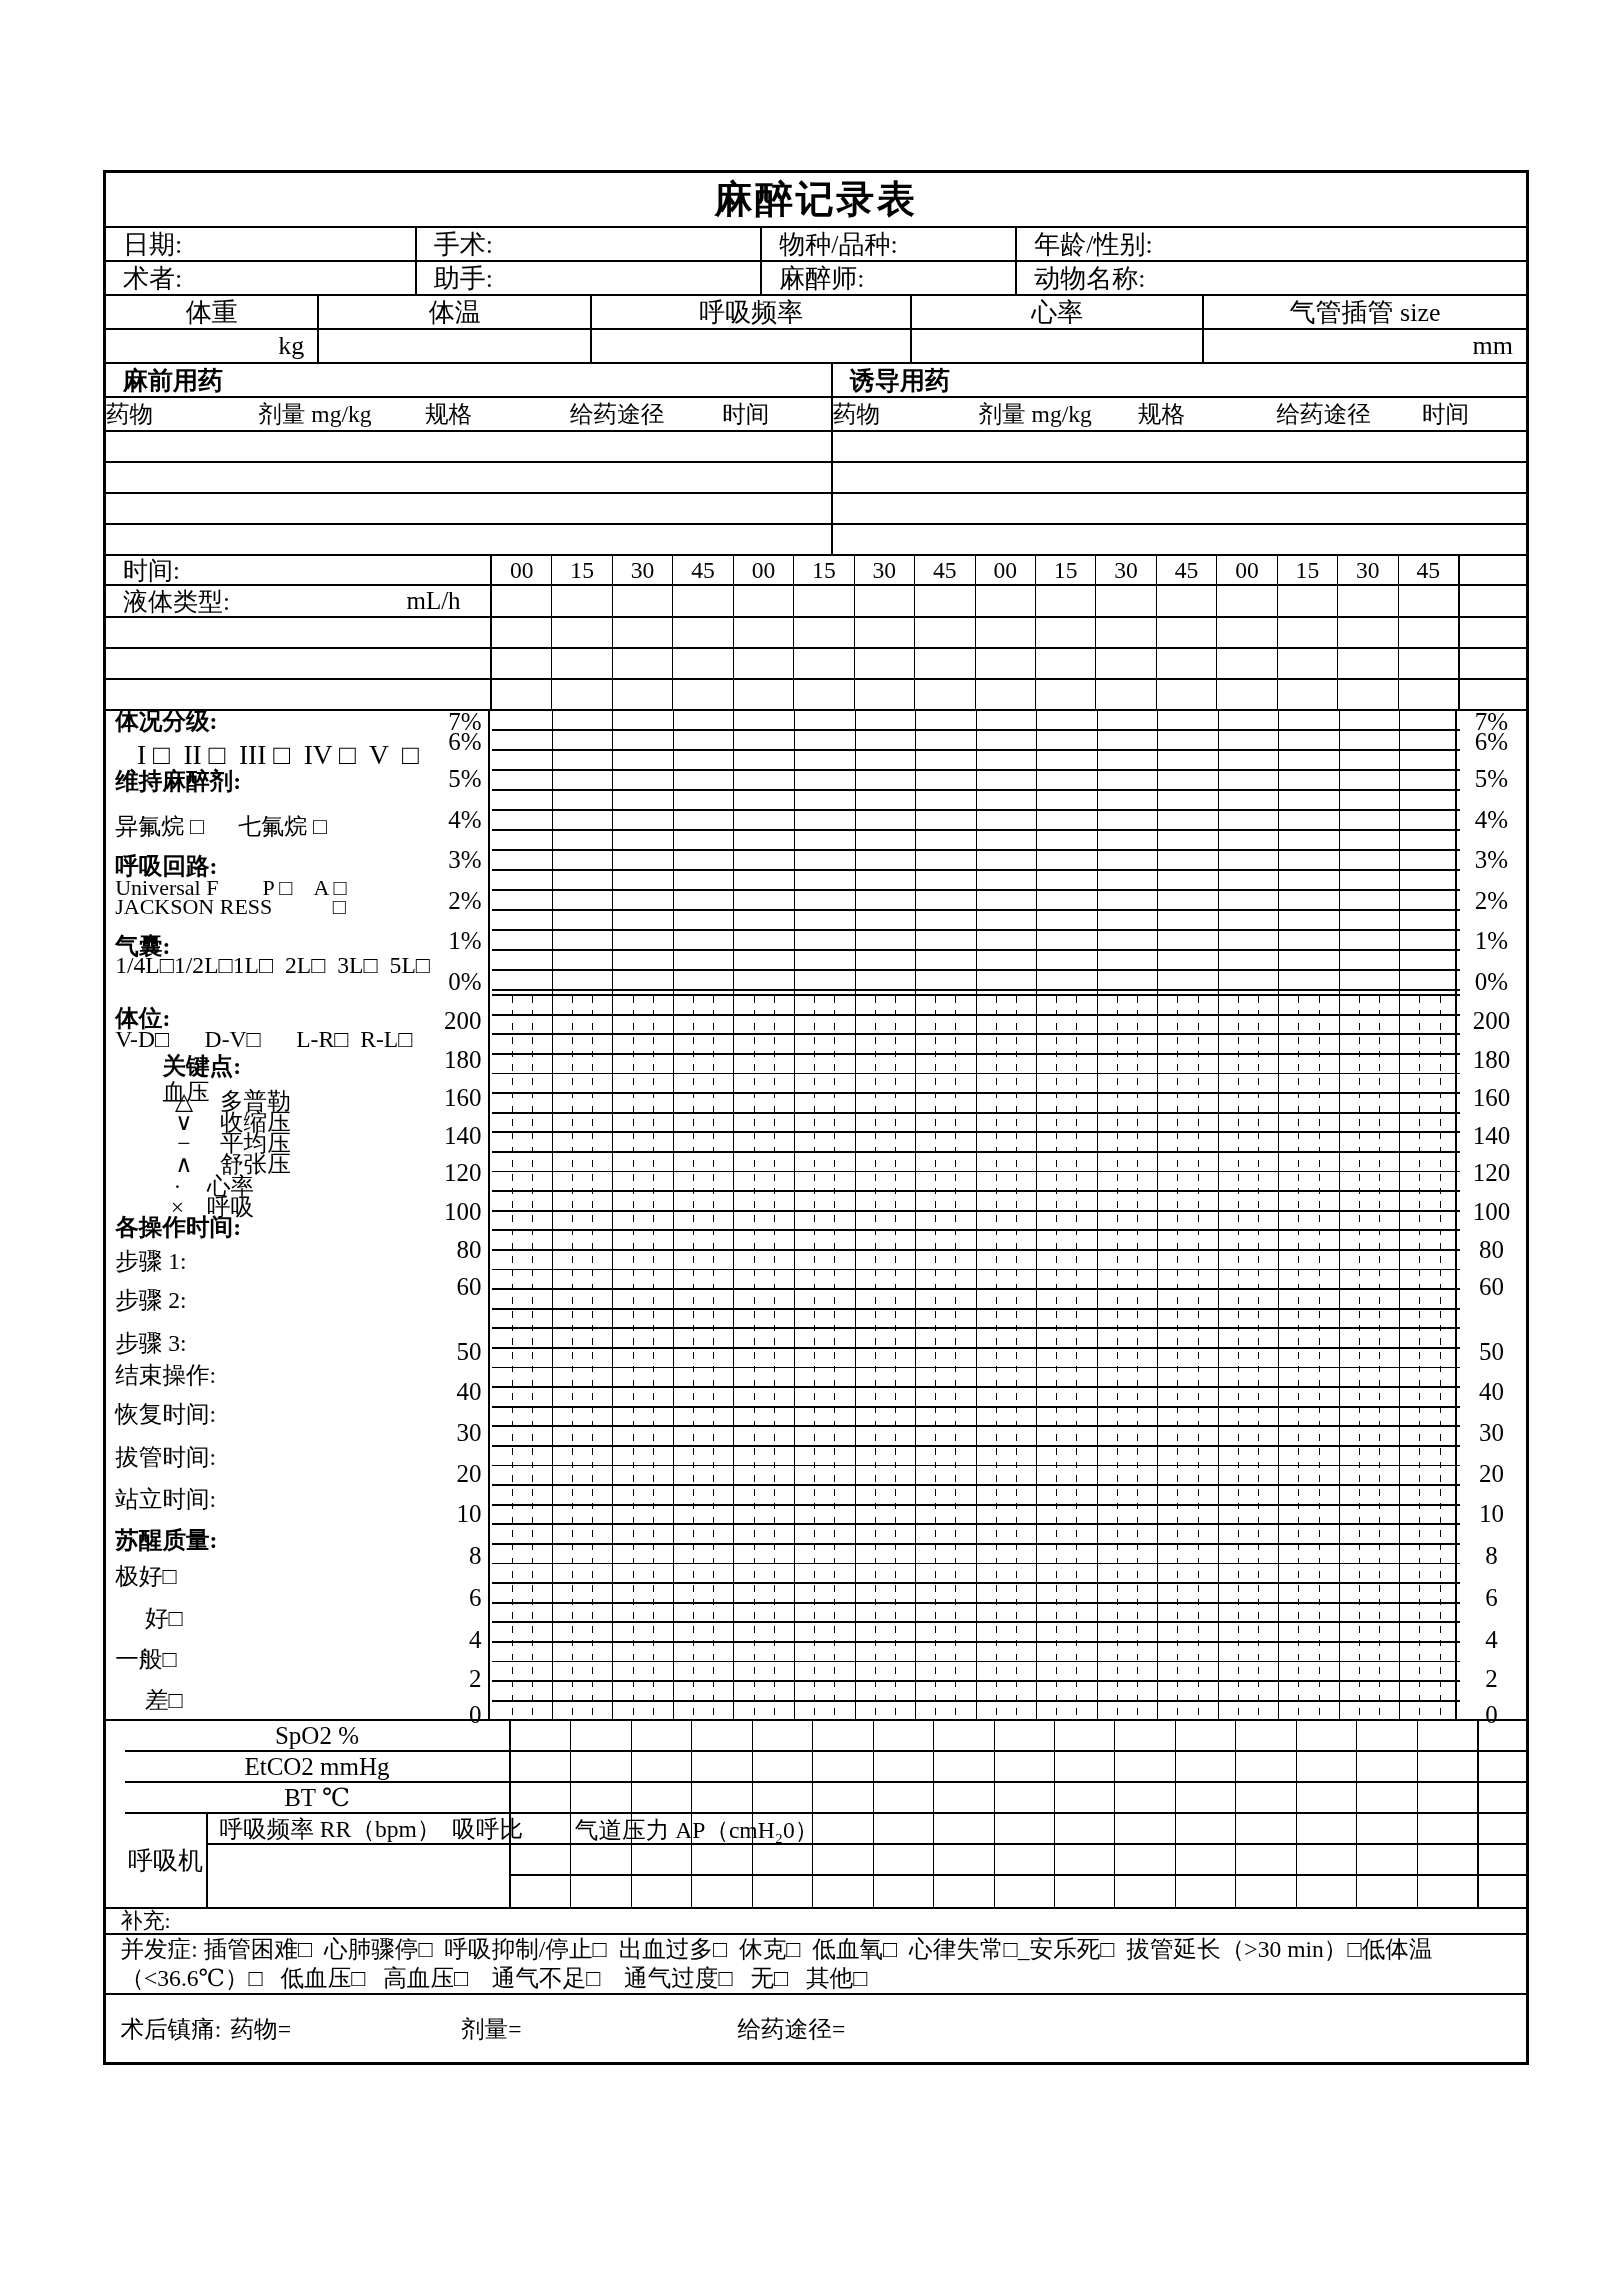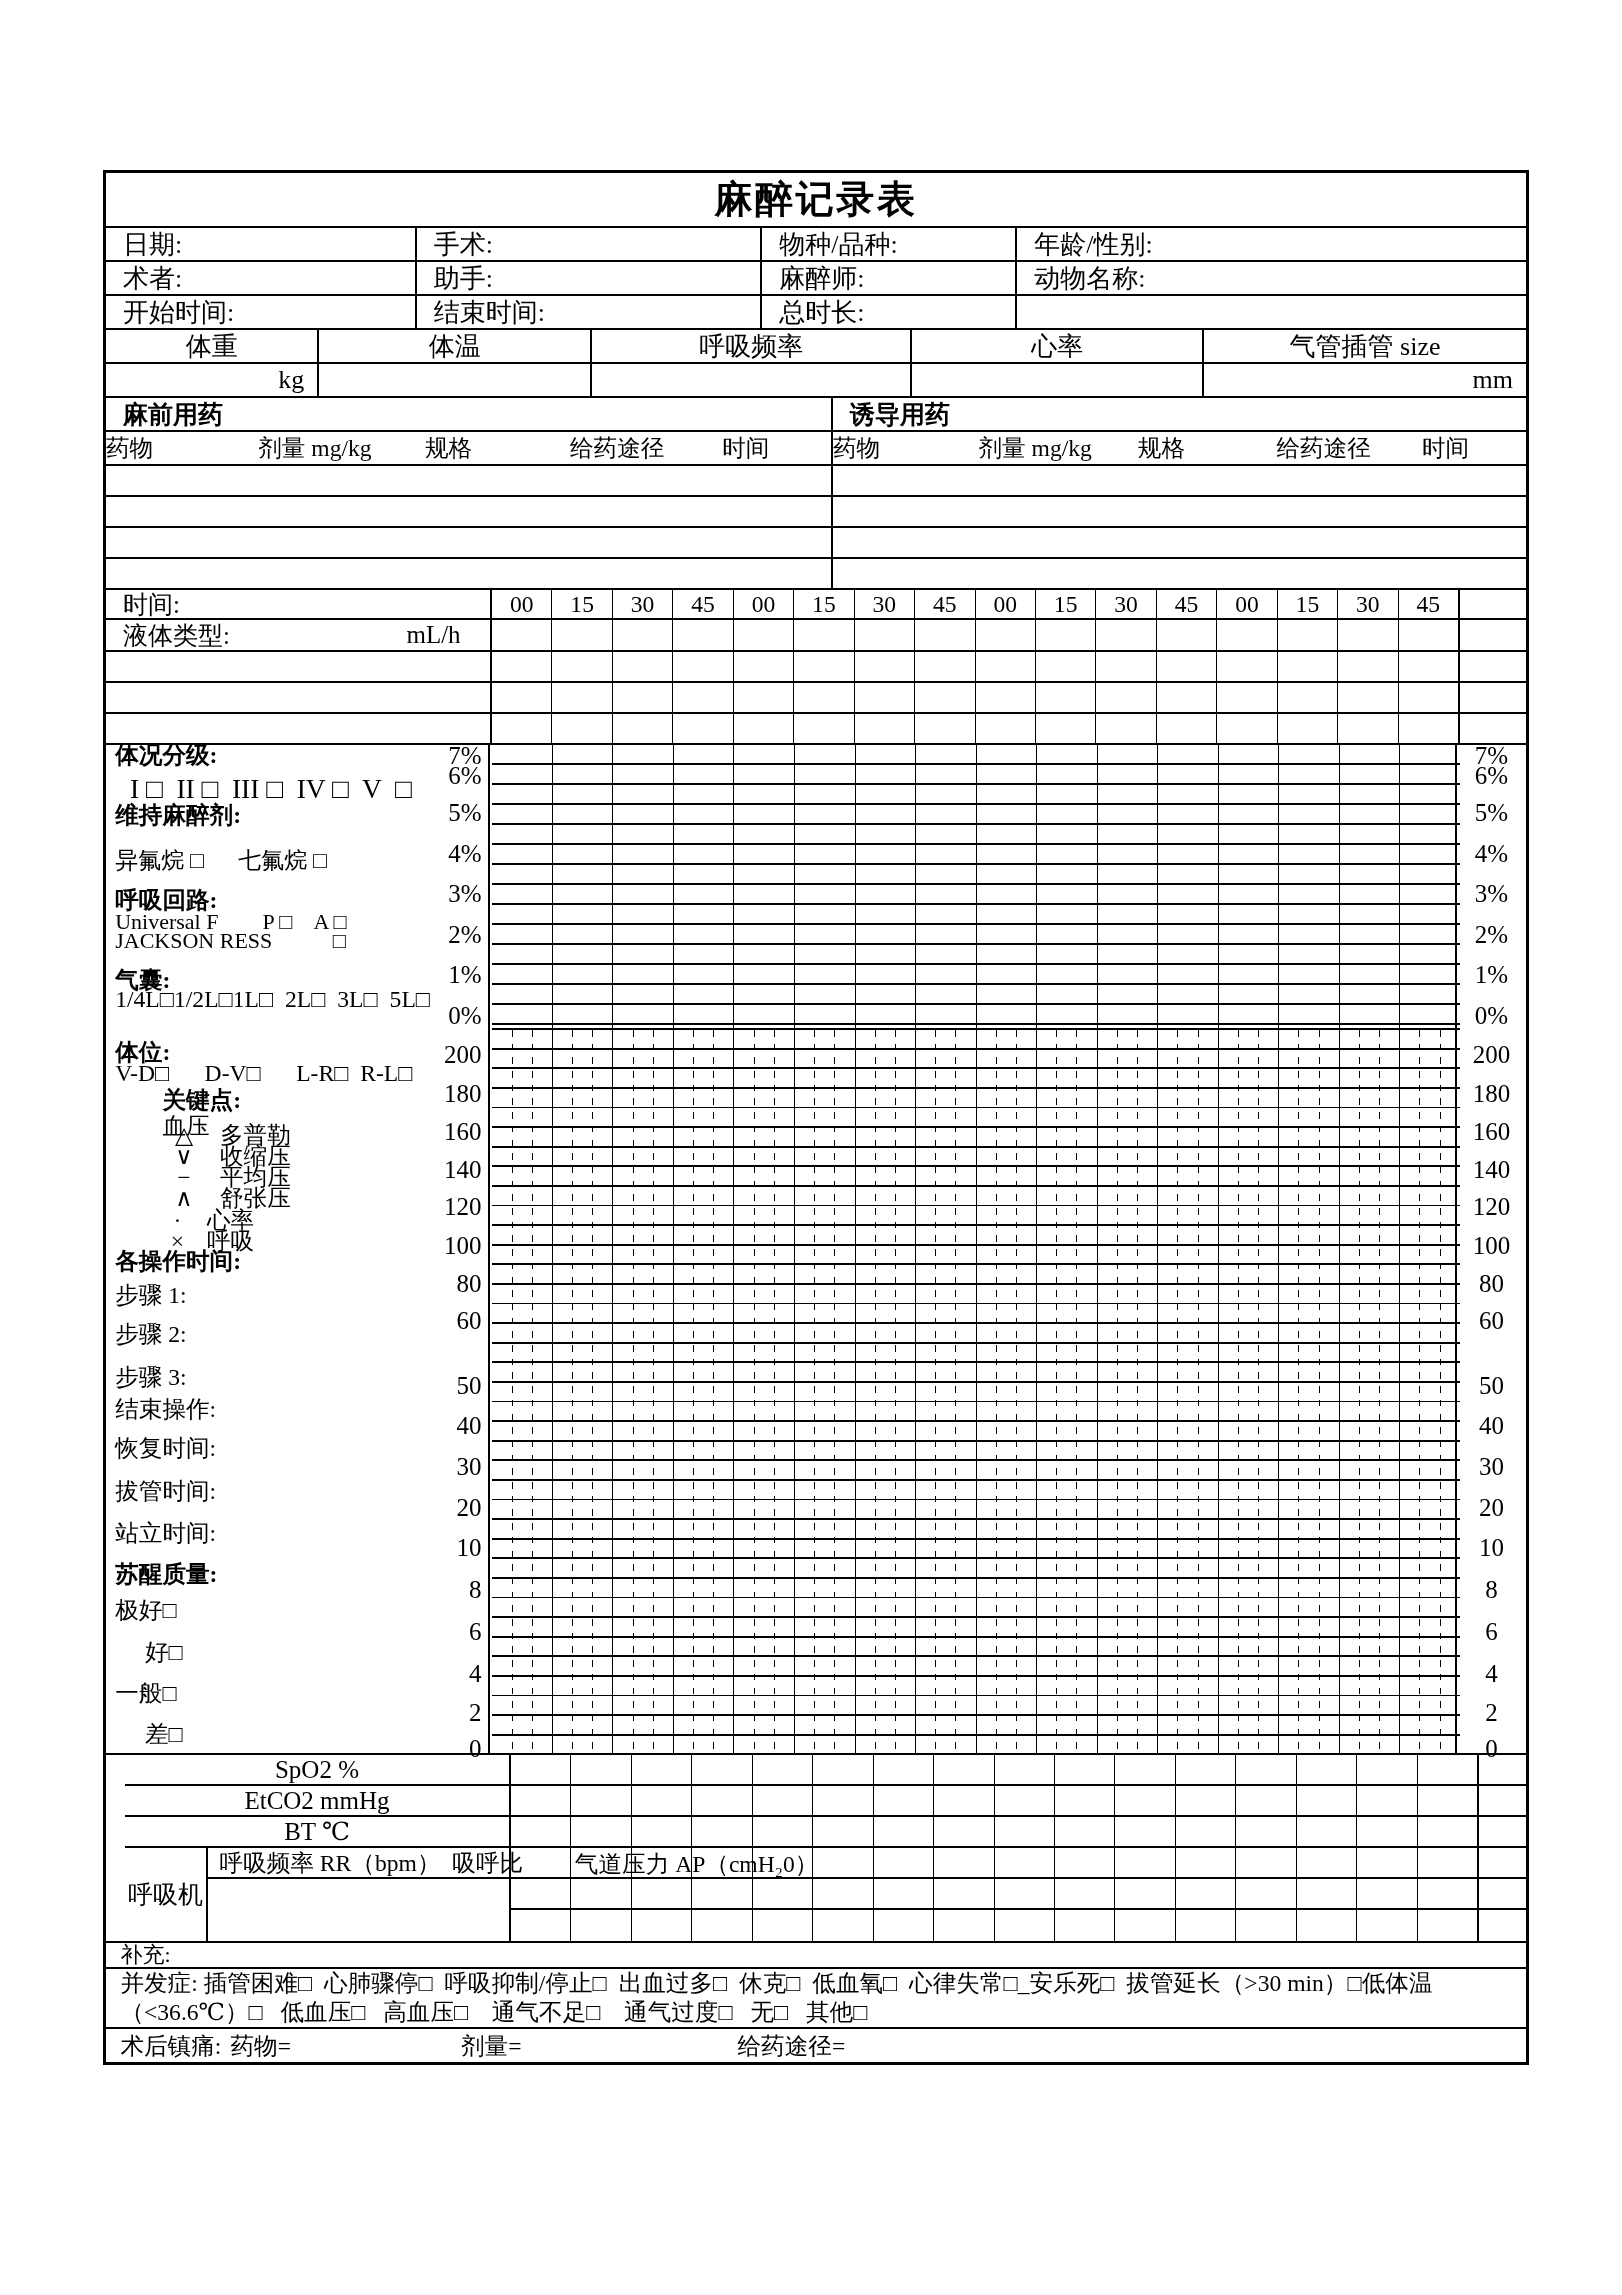--- a/index.html
+++ b/index.html
@@ -44,21 +44,21 @@
   .fluidrow { height:32px; }
   .emptyrow { height:31px; }
   
   .chartzone { position:relative; height:1010px; border-bottom:2.6px solid #000; flex-shrink:0; }
   .sidebar { position:absolute; left:0; top:0; width:384px; height:100%;
              border-right:2px solid #000; }
   .sbitem { position:absolute; left:9.2px; transform:translateY(-50%);
             font-size:23.6px; white-space:pre; line-height:1.1; }
   .sbbold { font-weight:bold; }
   .sbbig { font-size:23px; }
-  .sbgrades { font-size:27.5px; left:24px; }
+  .sbgrades { font-size:27.5px; left:31px; }
   .sblegend { left:42px; }
   .sblegend .sym { display:inline-block; width:72px; text-align:center; }
   .ind { left:39px; }
   .axlab { position:absolute; transform:translateY(-50%); font-size:25px; }
   .sidebar .axlab { right:6.5px; text-align:right; }
   .rightcol { position:absolute; right:0; top:0; width:71px; height:100%;
               border-left:2px solid #000; }
   .rightcol .axlab { left:0; width:100%; text-align:center; }
   .gridarea { position:absolute; left:386px; top:0; width:968px; height:100%; }
   .pct { position:absolute; left:0; top:0; width:100%; height:283px;
@@ -107,26 +107,20 @@
     <div class="c" style="width:513px">年龄/性别:</div>
   </div>
 
   <div class="row hrow">
     <div class="c" style="width:310px">术者:</div>
     <div class="c" style="width:347px">助手:</div>
     <div class="c" style="width:256px">麻醉师:</div>
     <div class="c" style="width:513px">动物名称:</div>
   </div>
 
-  <div class="row hrow">
-    <div class="c" style="width:310px">开始时间:</div>
-    <div class="c" style="width:347px">结束时间:</div>
-    <div class="c" style="width:256px">总时长:</div>
-    <div class="c" style="width:513px"></div>
-  </div>
 
   <div class="row vrow">
     <div class="c" style="width:212px">体重</div>
     <div class="c" style="width:274px">体温</div>
     <div class="c" style="width:321px">呼吸频率</div>
     <div class="c" style="width:293px">心率</div>
     <div class="c" style="width:325px">气管插管 size</div>
   </div>
 
   <div class="row unitrow">

